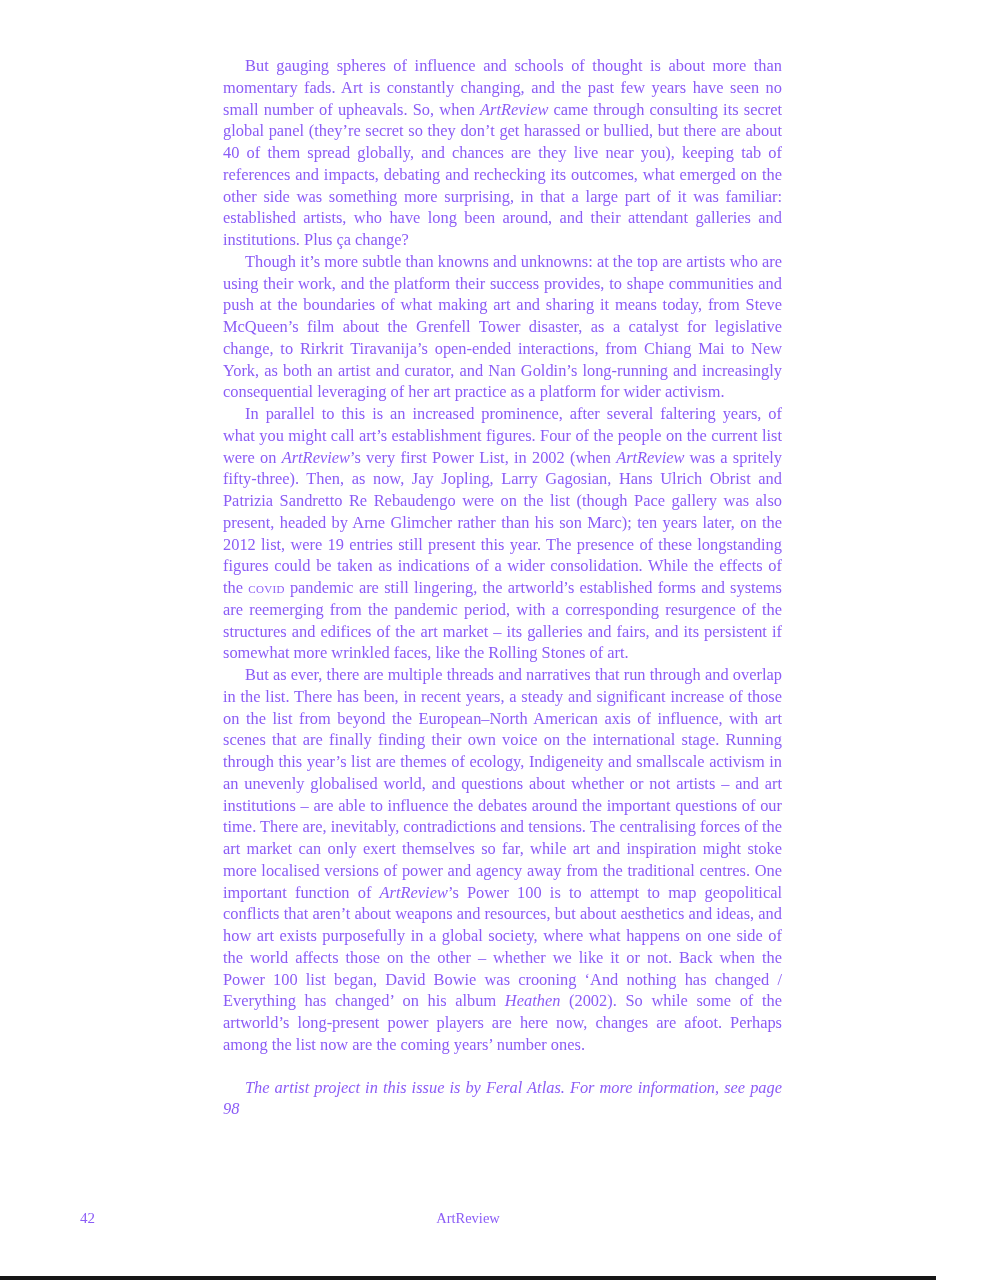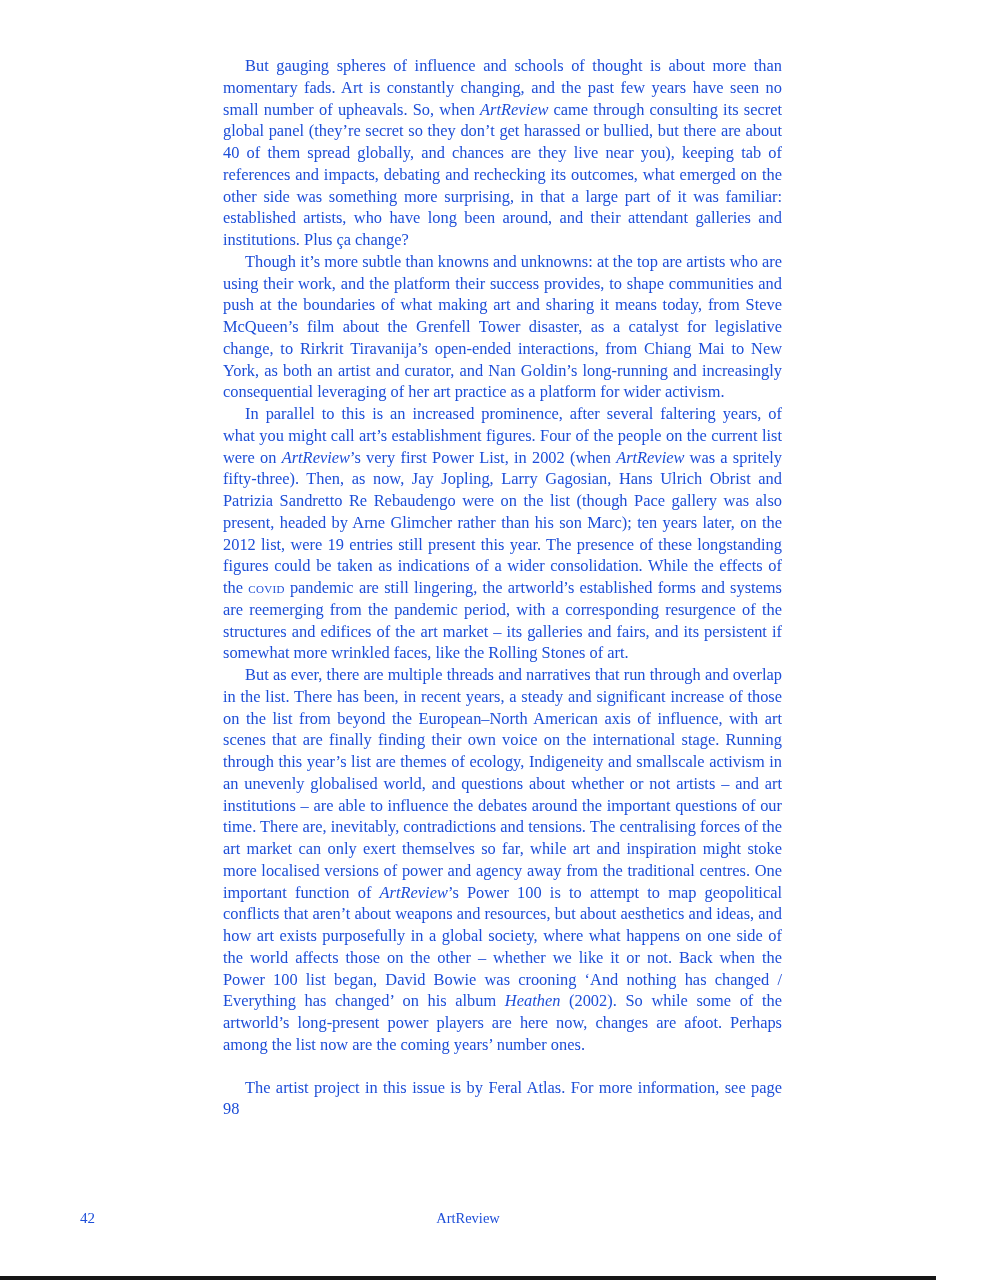--- a/index.html
+++ b/index.html
@@ -6,41 +6,42 @@
     margin: 0;
     padding: 0;
     background: #ffffff;
   }
   .page {
     position: relative;
     width: 936px;
     height: 1280px;
     background: #ffffff;
     font-family: "Liberation Serif", serif;
-    color: #1d4ed8;
+    color: #8b5cf6;
     overflow: hidden;
   }
   .text-column {
     position: absolute;
     left: 223px;
     top: 55px;
     width: 559px;
     font-size: 16.4px;
     line-height: 21.75px;
     text-align: justify;
     hyphens: auto;
     -webkit-hyphens: auto;
   }
   .para {
     margin: 0;
     text-indent: 22px;
   }
   .artist-note {
     margin: 21px 0 0 0;
     text-indent: 22px;
+    font-style: italic;
   }
   .footer-page-num {
     position: absolute;
     left: 80px;
     top: 1210px;
     font-size: 15px;
   }
   .footer-journal {
     position: absolute;
     left: 0;

